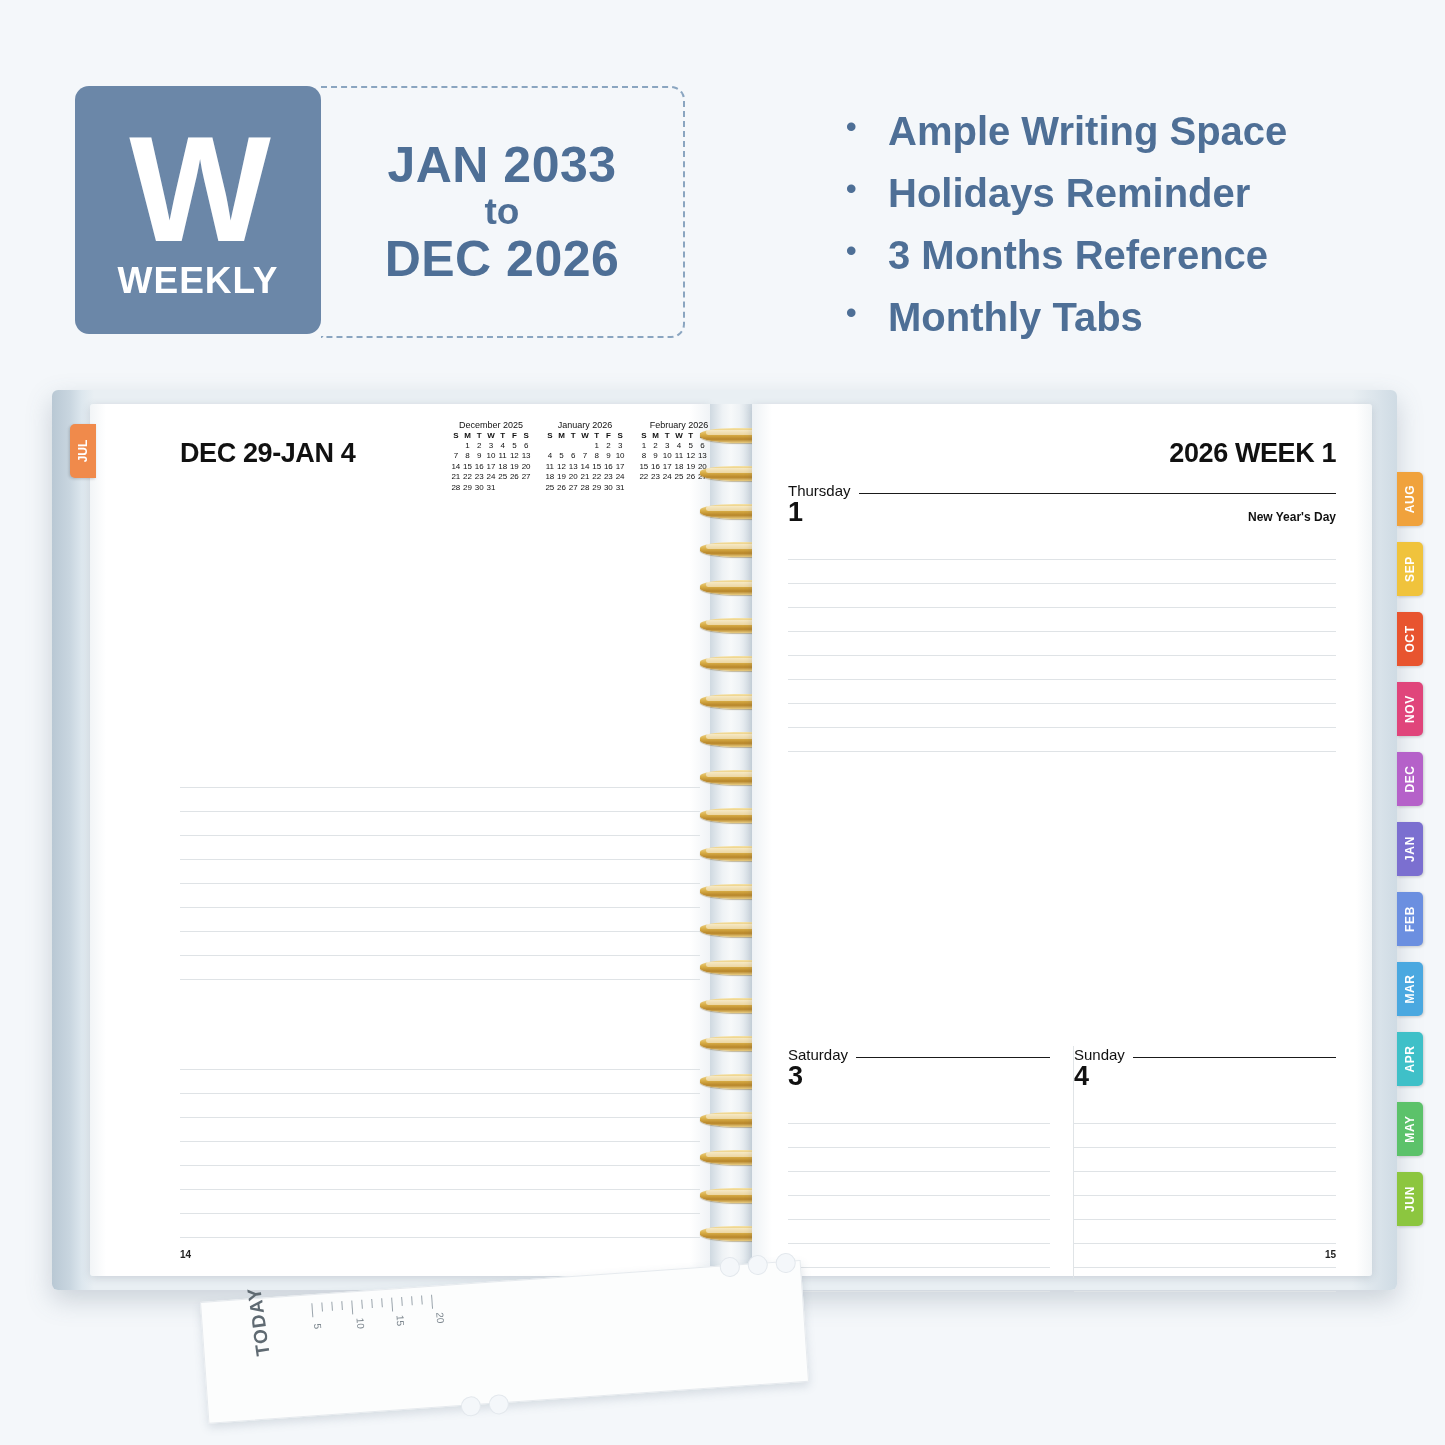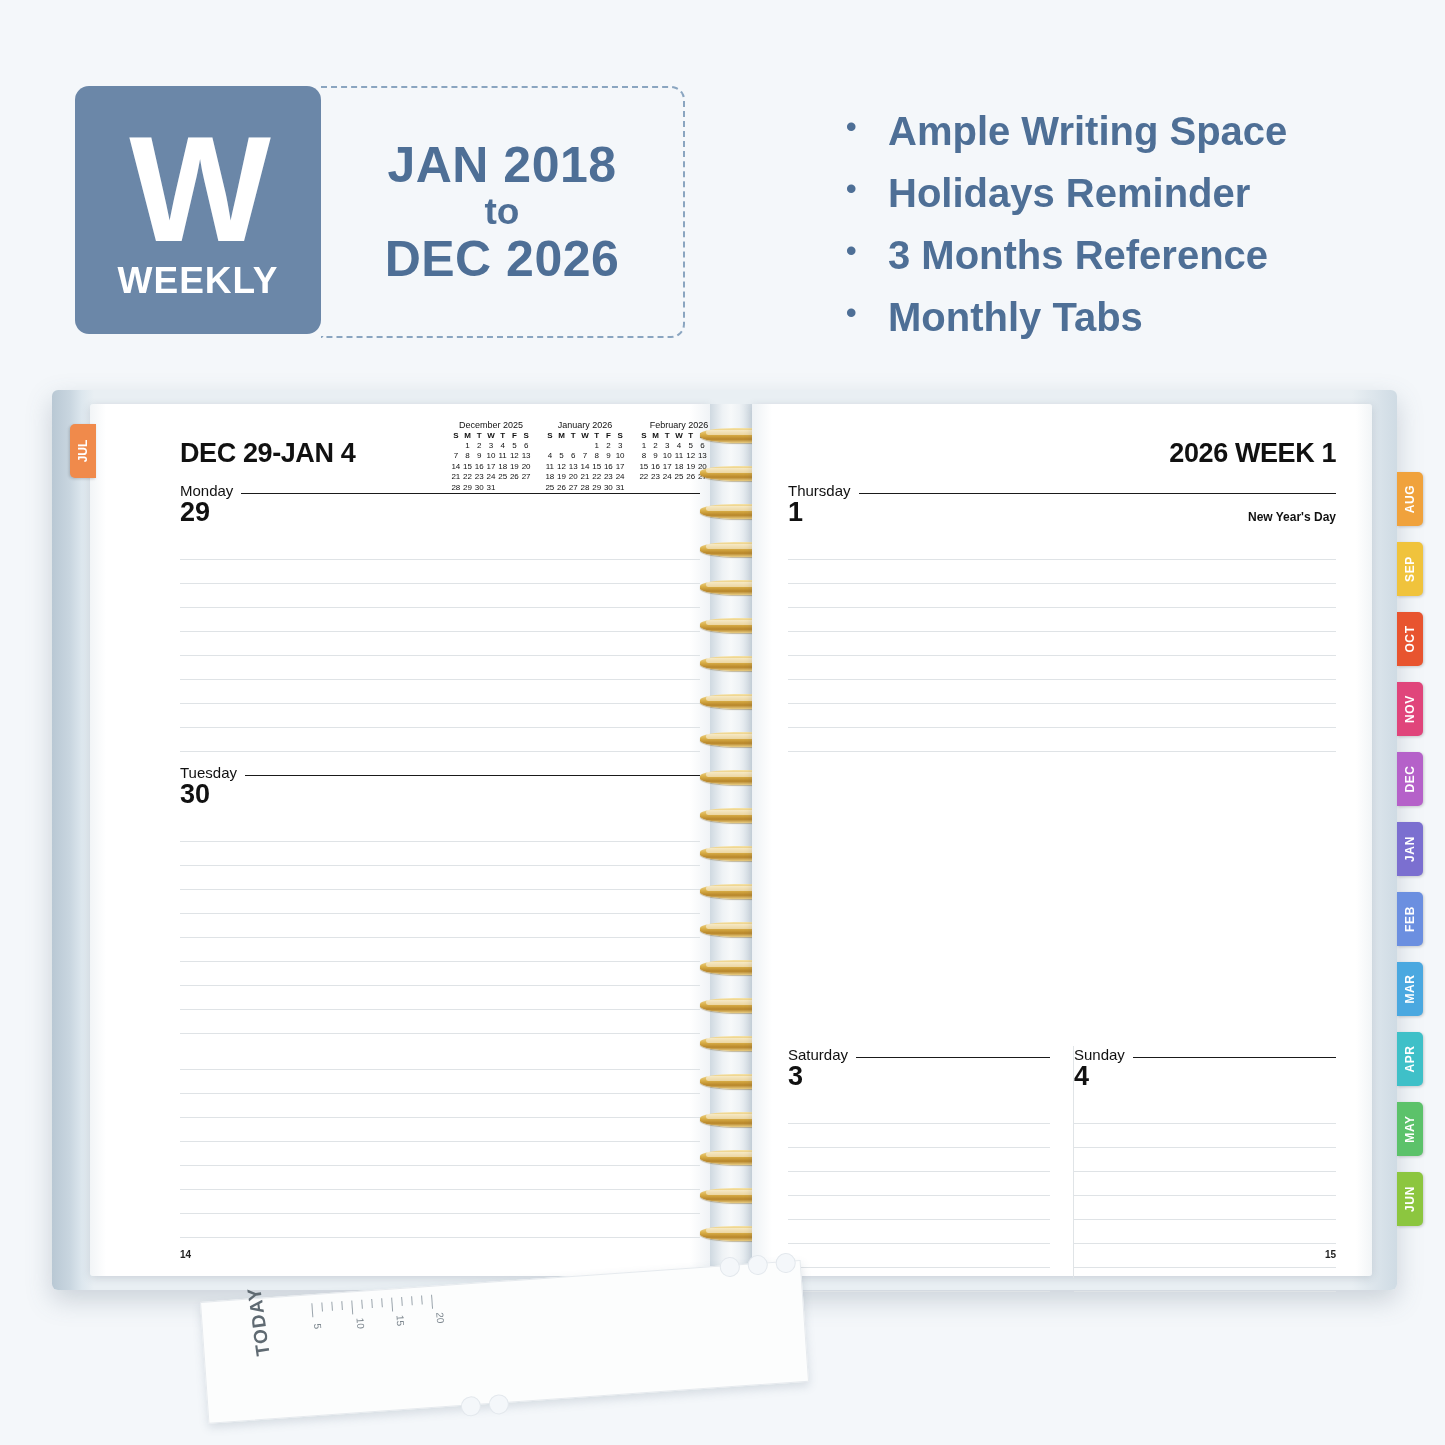--- a/index.html
+++ b/index.html
@@ -378,21 +378,21 @@
 <body>
 
 <div class="header">
 
   <div class="badge">
     <div class="badge-letter">W</div>
     <div class="badge-word">WEEKLY</div>
   </div>
 
   <div class="daterange">
-    <div class="dr-line1">JAN 2018</div>
+    <div class="dr-line1">JAN 2033</div>
     <div class="dr-line2">to</div>
     <div class="dr-line3">DEC 2026</div>
   </div>
 
   <div class="features">
     <div class="feature">
       <span class="dot">•</span>
       <span>Ample Writing Space</span>
     </div>
     <div class="feature">
@@ -598,47 +598,22 @@
             <td></td>
             <td></td>
             <td></td>
             <td></td>
           </tr>
         </tbody>
           </table>
       </div>
     </div>
 
-    <div class="day-block" style="top:78px;">
-      <div class="day-head">
-        <div class="day-rule"></div>
-        <div class="day-name">Monday</div>
-        <div class="day-num">29</div>
-        <div class="day-note"></div>
-      </div>
-      <div class="lines">
-        <div class="ln"></div>
-          <div class="ln"></div>
-          <div class="ln"></div>
-        <div class="ln"></div>
-          <div class="ln"></div>
-          <div class="ln"></div>
-        <div class="ln"></div>
-          <div class="ln"></div>
-          <div class="ln"></div>
-      </div>
-    </div>
 
     <div class="day-block" style="top:360px;">
-      <div class="day-head">
-        <div class="day-rule"></div>
-        <div class="day-name">Tuesday</div>
-        <div class="day-num">30</div>
-        <div class="day-note"></div>
-      </div>
       <div class="lines">
         <div class="ln"></div>
           <div class="ln"></div>
           <div class="ln"></div>
         <div class="ln"></div>
           <div class="ln"></div>
           <div class="ln"></div>
         <div class="ln"></div>
           <div class="ln"></div>
           <div class="ln"></div>

